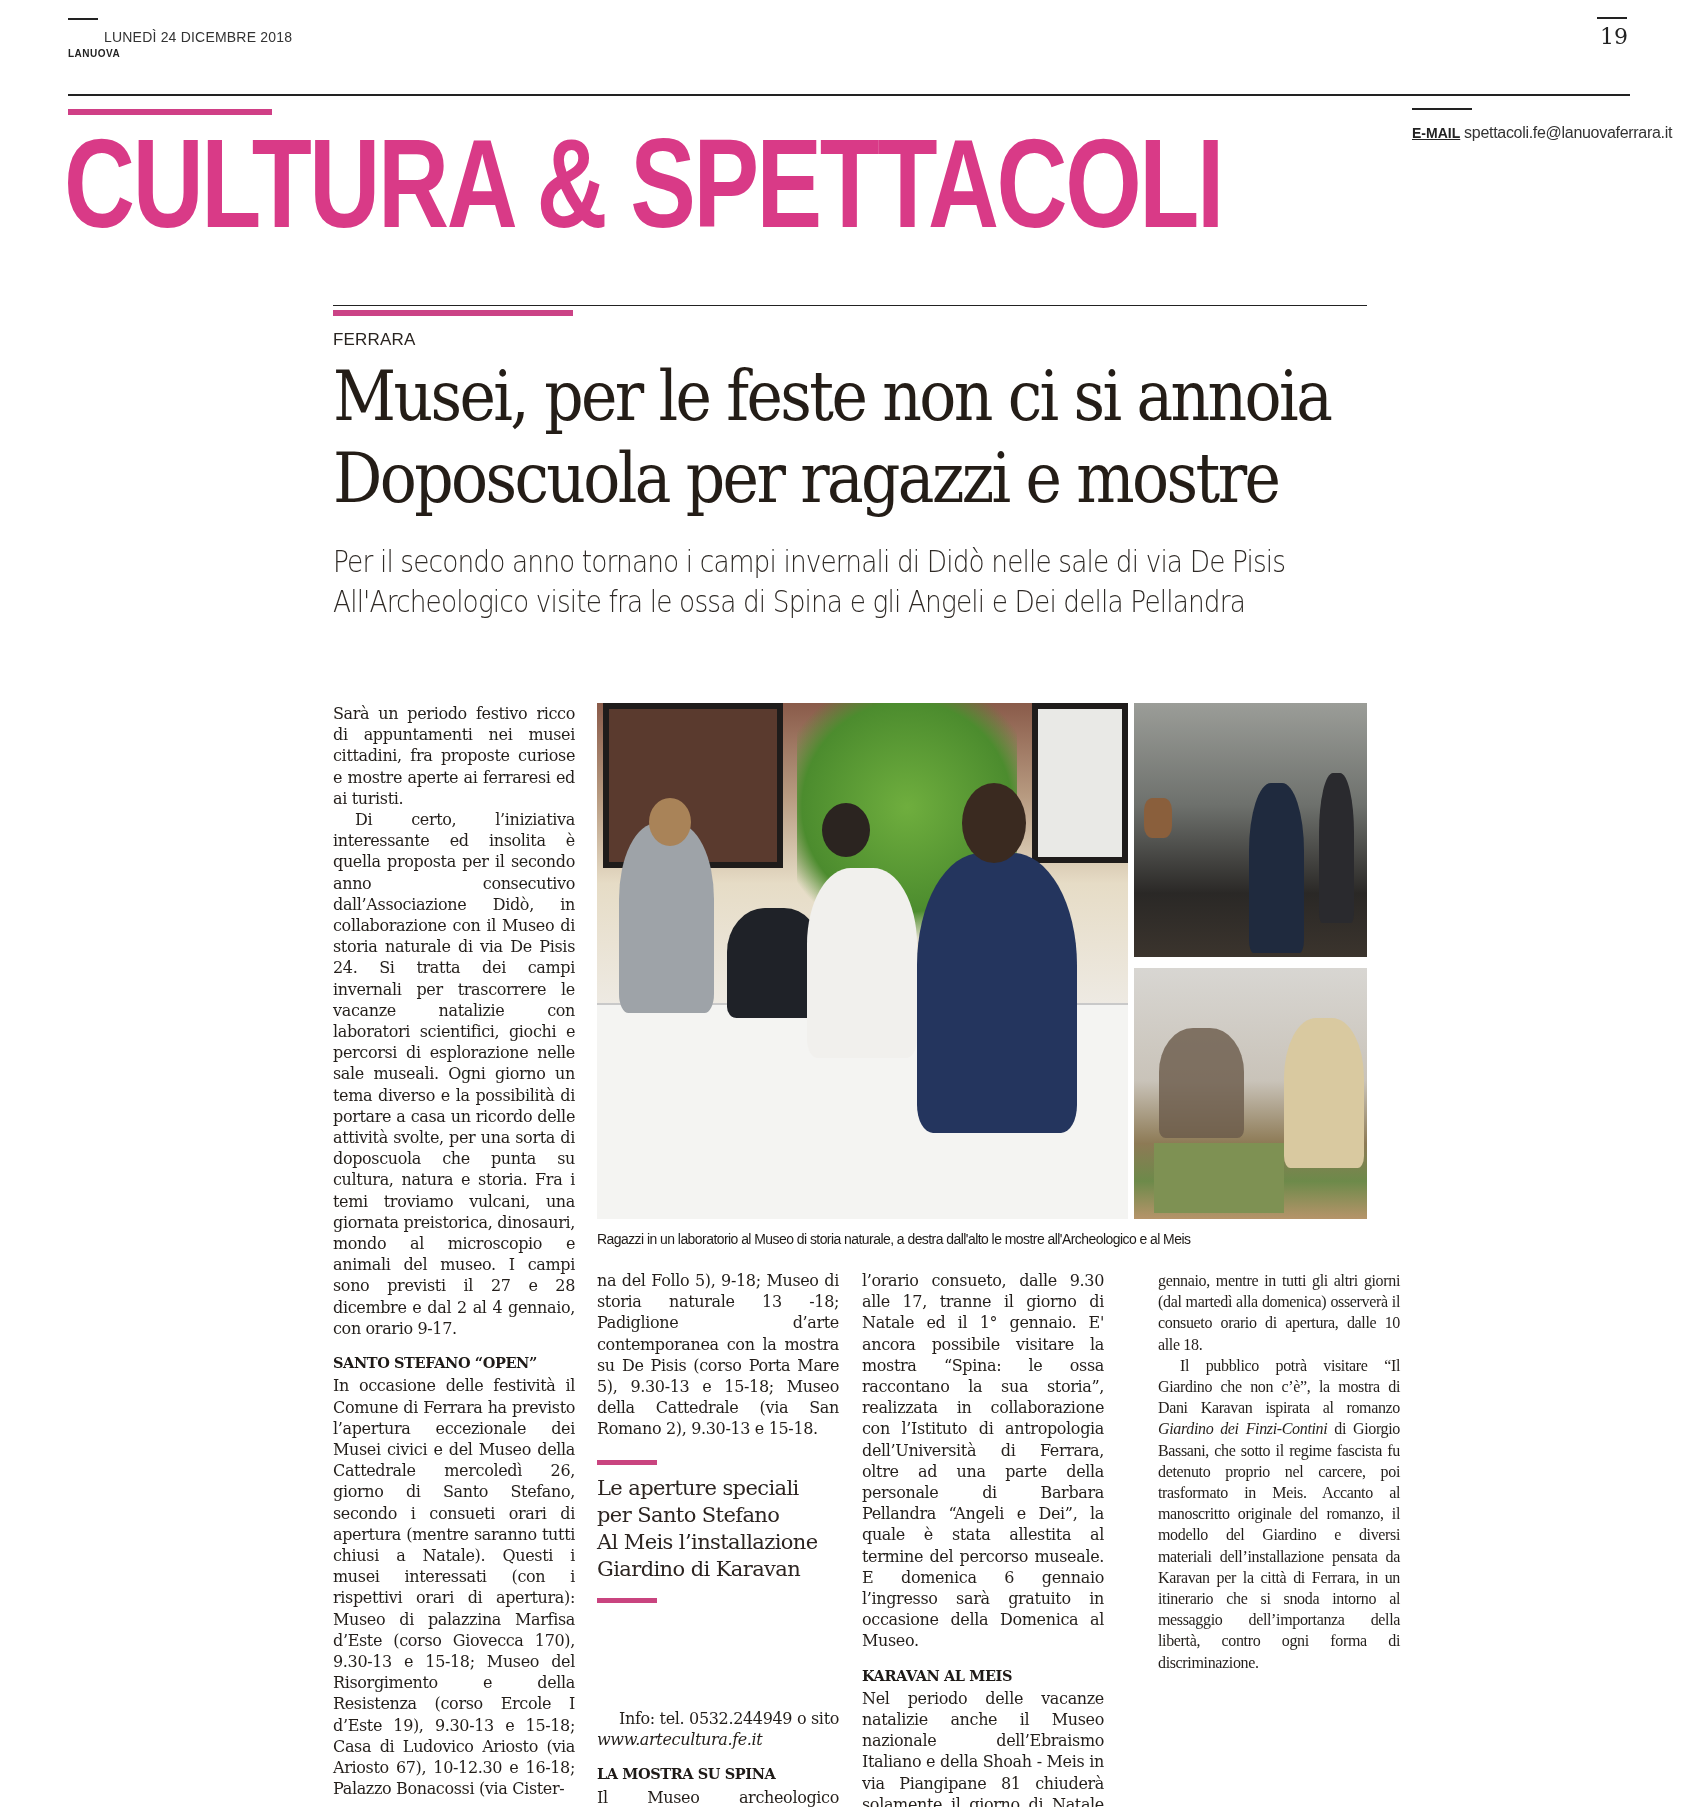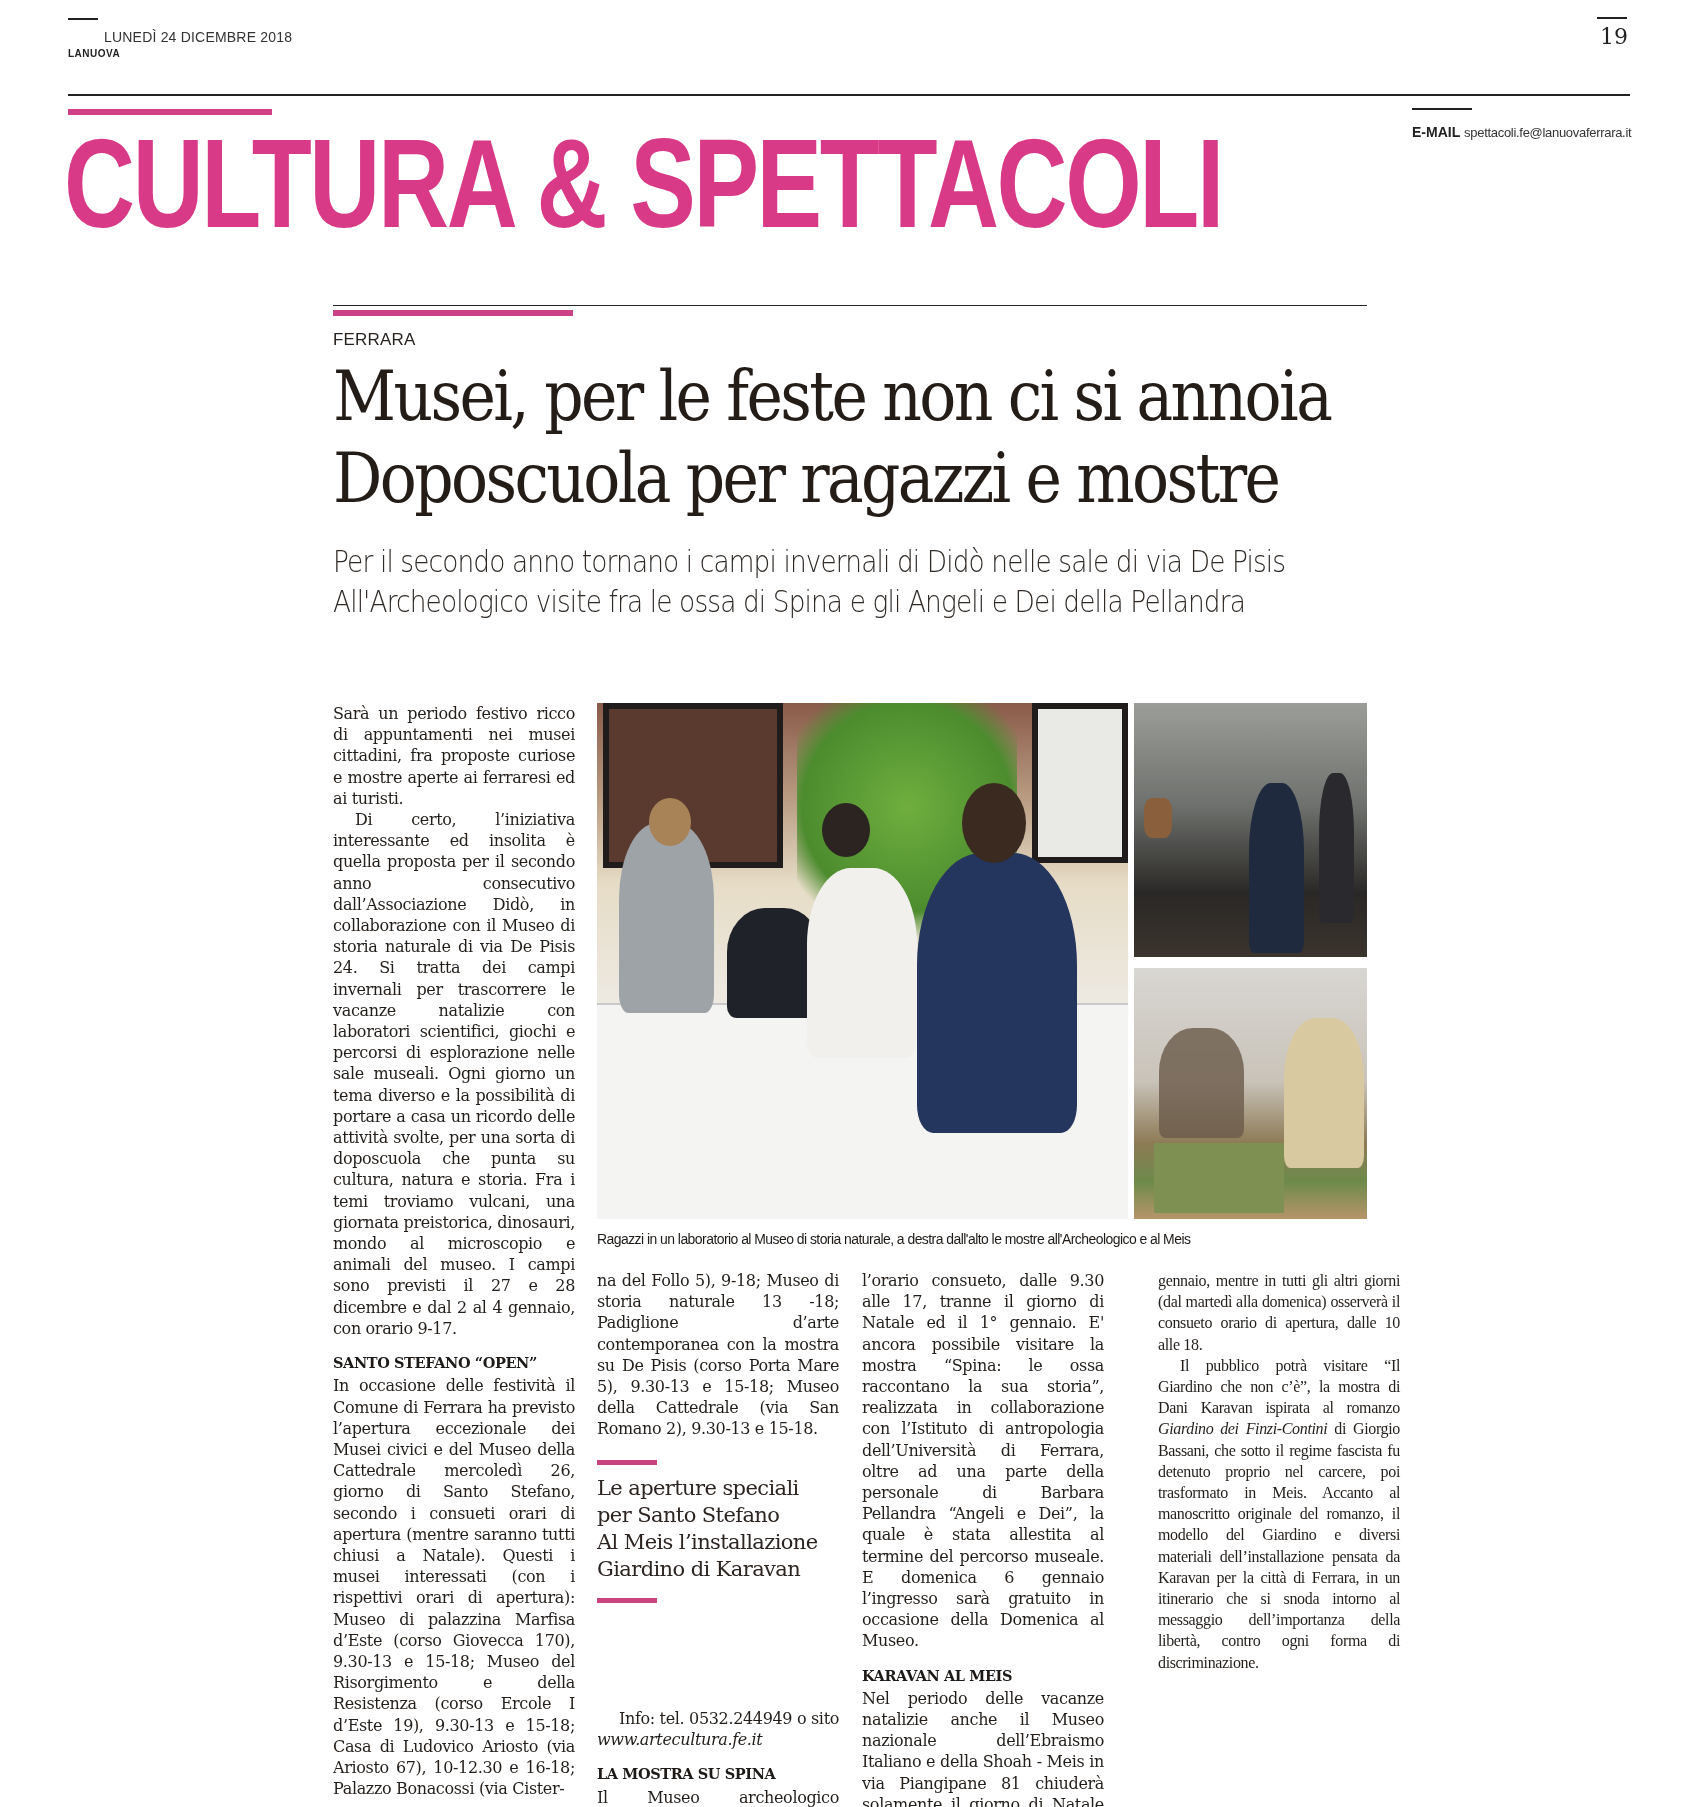--- a/index.html
+++ b/index.html
@@ -14,22 +14,22 @@
   .hdr-paper { left: 68px; top: 48px; font-family: "Liberation Sans", sans-serif; font-size: 10px; font-weight: bold; color: #222; letter-spacing: 0.5px; }
   .hdr-tick-r { left: 1597px; top: 17px; width: 30px; height: 2px; background: #222; }
   .hdr-page { left: 1600px; top: 24px; font-family: "DejaVu Serif", serif; font-size: 22px; color: #222; }
   .hdr-rule { left: 68px; top: 94px; width: 1562px; height: 2px; background: #222; }
 
   .section-bar { left: 68px; top: 109px; width: 204px; height: 6px; background: #d03f86; }
   .section-title { left: 64px; top: 114px; font-family: "Liberation Sans", sans-serif; font-weight: bold; color: #d93a87; font-size: 126px; line-height: 140px; letter-spacing: -3px; transform: scaleX(0.78); transform-origin: left top; white-space: nowrap; }
 
   .email-tick { left: 1412px; top: 108px; width: 60px; height: 2px; background: #222; }
   .email { left: 1412px; top: 124px; font-family: "Liberation Sans", sans-serif; font-size: 14px; color: #333; white-space: nowrap; }
-  .email b { font-weight: bold; color: #222; }
-  .email span.addr { font-size: 13px; letter-spacing: -0.3px; }
+  .email b { font-weight: bold; color: #222; text-decoration: underline; }
+  .email span.addr { font-size: 16px; letter-spacing: -0.3px; }
 
   
   .art-rule { left: 333px; top: 305px; width: 1034px; height: 1px; background: #222; }
   .art-bar { left: 333px; top: 310px; width: 240px; height: 6px; background: #cb4386; }
   .kicker { left: 333px; top: 330px; font-family: "Liberation Sans", sans-serif; font-weight: normal; font-size: 17px; color: #2a2420; letter-spacing: 0.2px; }
   .headline { left: 333px; top: 355px; font-family: "DejaVu Serif", serif; font-size: 70px; line-height: 82px; color: #241d17; letter-spacing: -3px; transform: scaleX(0.88); transform-origin: left top; white-space: nowrap; }
   .subhead { left: 333px; top: 542px; font-family: "DejaVu Sans", sans-serif; font-size: 30px; line-height: 40px; color: #2f2a26; letter-spacing: -1px; transform: scaleX(0.88); transform-origin: left top; white-space: nowrap; font-weight: 300; }
 
   
   .col { font-family: "DejaVu Serif", serif; font-size: 16px; line-height: 21.2px; color: #231e1a; text-align: justify; letter-spacing: -0.35px; }

